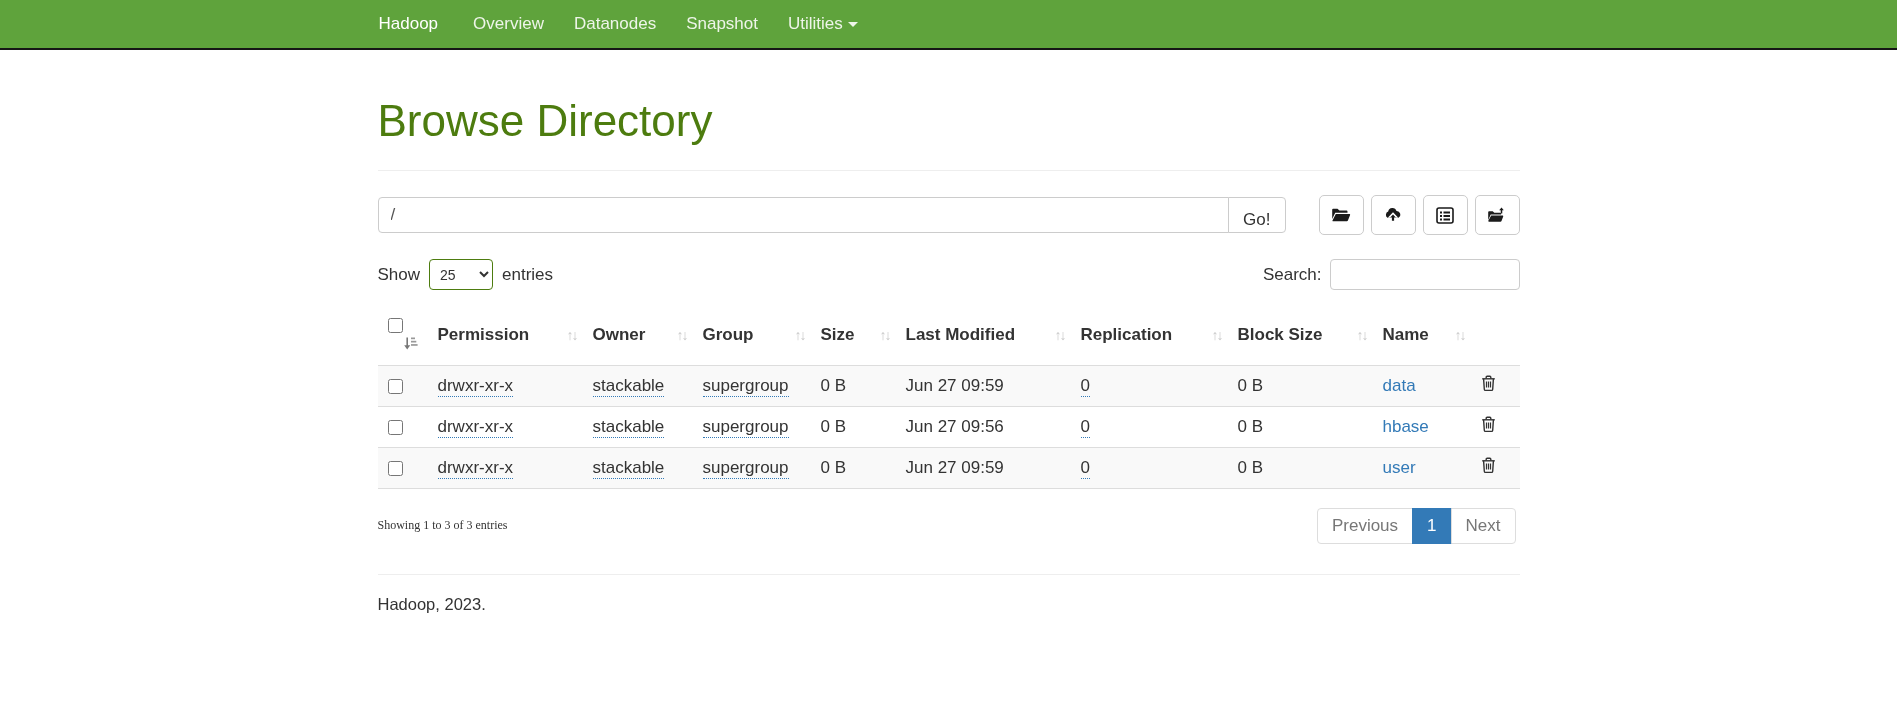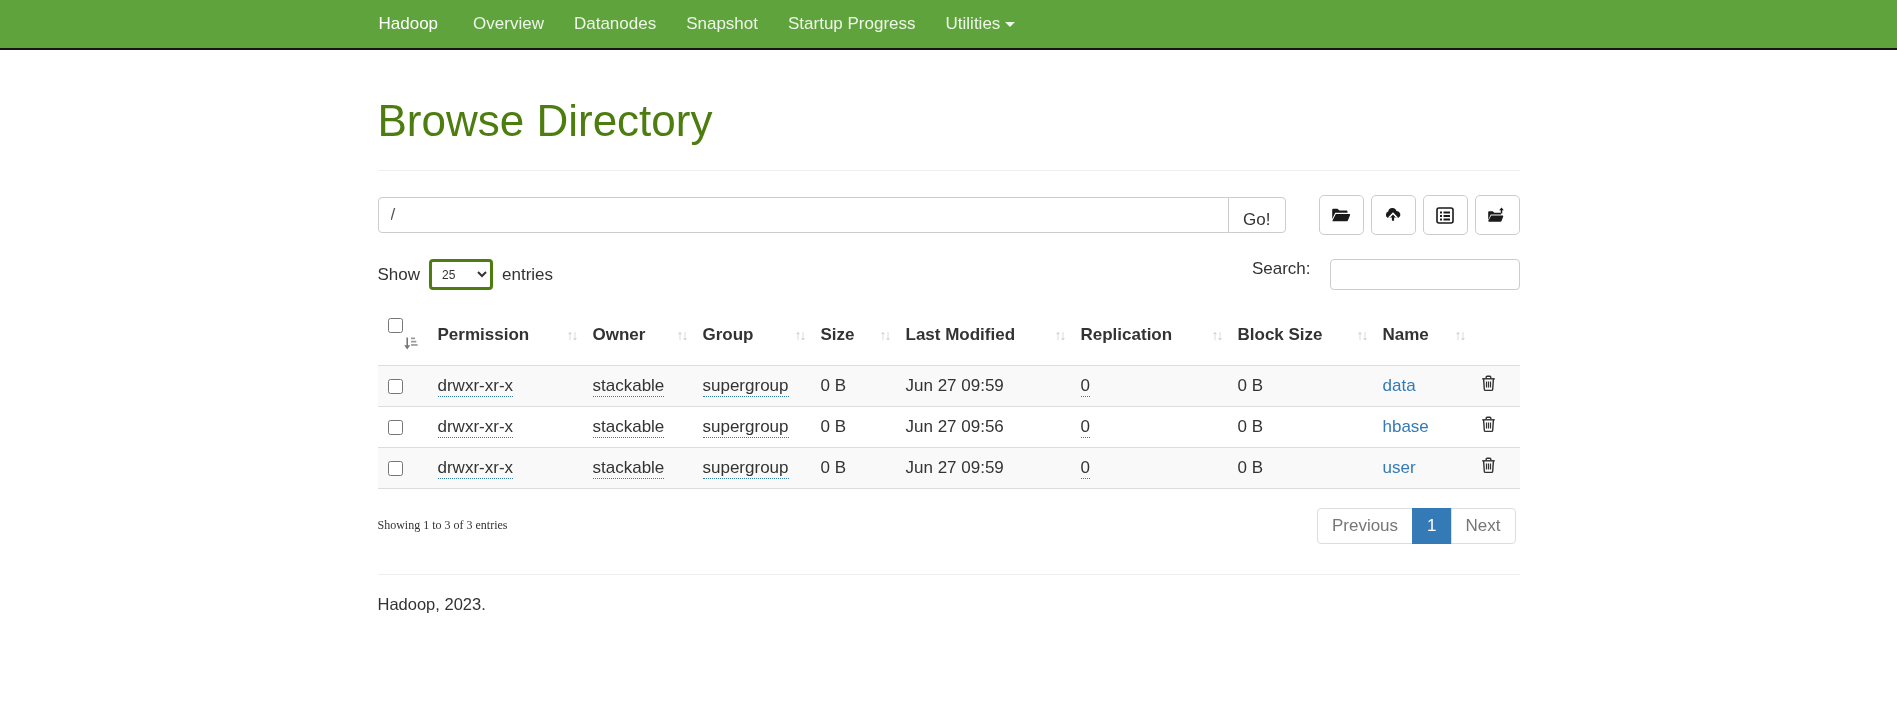--- a/index.html
+++ b/index.html
@@ -56,25 +56,25 @@
   .icon-btn {
     width:45px; height:40px; background:#fff; border:1px solid #ccc; border-radius:5px;
     display:flex; align-items:center; justify-content:center; cursor:pointer; padding:0;
   }
   .icon-btn svg { display:block; }
 
   
   .controls-row { display:flex; justify-content:space-between; align-items:center; margin-bottom:16px; }
   .show-group { display:flex; align-items:center; gap:9px; }
   .length-select {
-    height:31px; width:64px; font-size:12px; color:#333; padding:2px 6px;
-    border:3px solid #4d7c0f; border-radius:4px; background:#fff;
-    font-family:"Liberation Sans", sans-serif;
-  }
-  .search-group { display:flex; align-items:flex-start; gap:19px; }
+    height:31px; width:64px; font-size:14px; color:#333; padding:2px 6px;
+    border:1px solid #4d7c0f; border-radius:4px; background:#fff;
+    font-family:"Liberation Sans", sans-serif;
+  }
+  .search-group { display:flex; align-items:center; gap:8px; }
   .search-input {
     height:31px; width:190px; border:1px solid #ccc; border-radius:4px;
     padding:4px 8px; font-size:16px; outline:none;
     font-family:"Liberation Sans", sans-serif;
   }
 
   
   table.listing { width:100%; border-collapse:collapse; table-layout:fixed; }
   th, td { padding:9px 8px; text-align:left; vertical-align:middle; font-size:17px; }
   thead th { font-weight:700; color:#333; border-bottom:1px solid #ddd; }
@@ -107,21 +107,20 @@
 </style>
 </head>
 <body>
 
 <nav class="navbar">
   <div class="navbar-inner">
     <a class="brand" href="#">Hadoop</a>
     <a class="nav-link" href="#">Overview</a>
     <a class="nav-link" href="#">Datanodes</a>
     <a class="nav-link" href="#">Snapshot</a>
-    <a class="nav-link" href="#">Startup Progress</a>
     <a class="nav-link" href="#"><span>Utilities</span><span class="caret"></span></a>
   </div>
 </nav>
 
 <div class="container">
 
   <h1 class="page-title">Browse Directory</h1>
   <hr class="divider">
 
   <div class="path-row">

